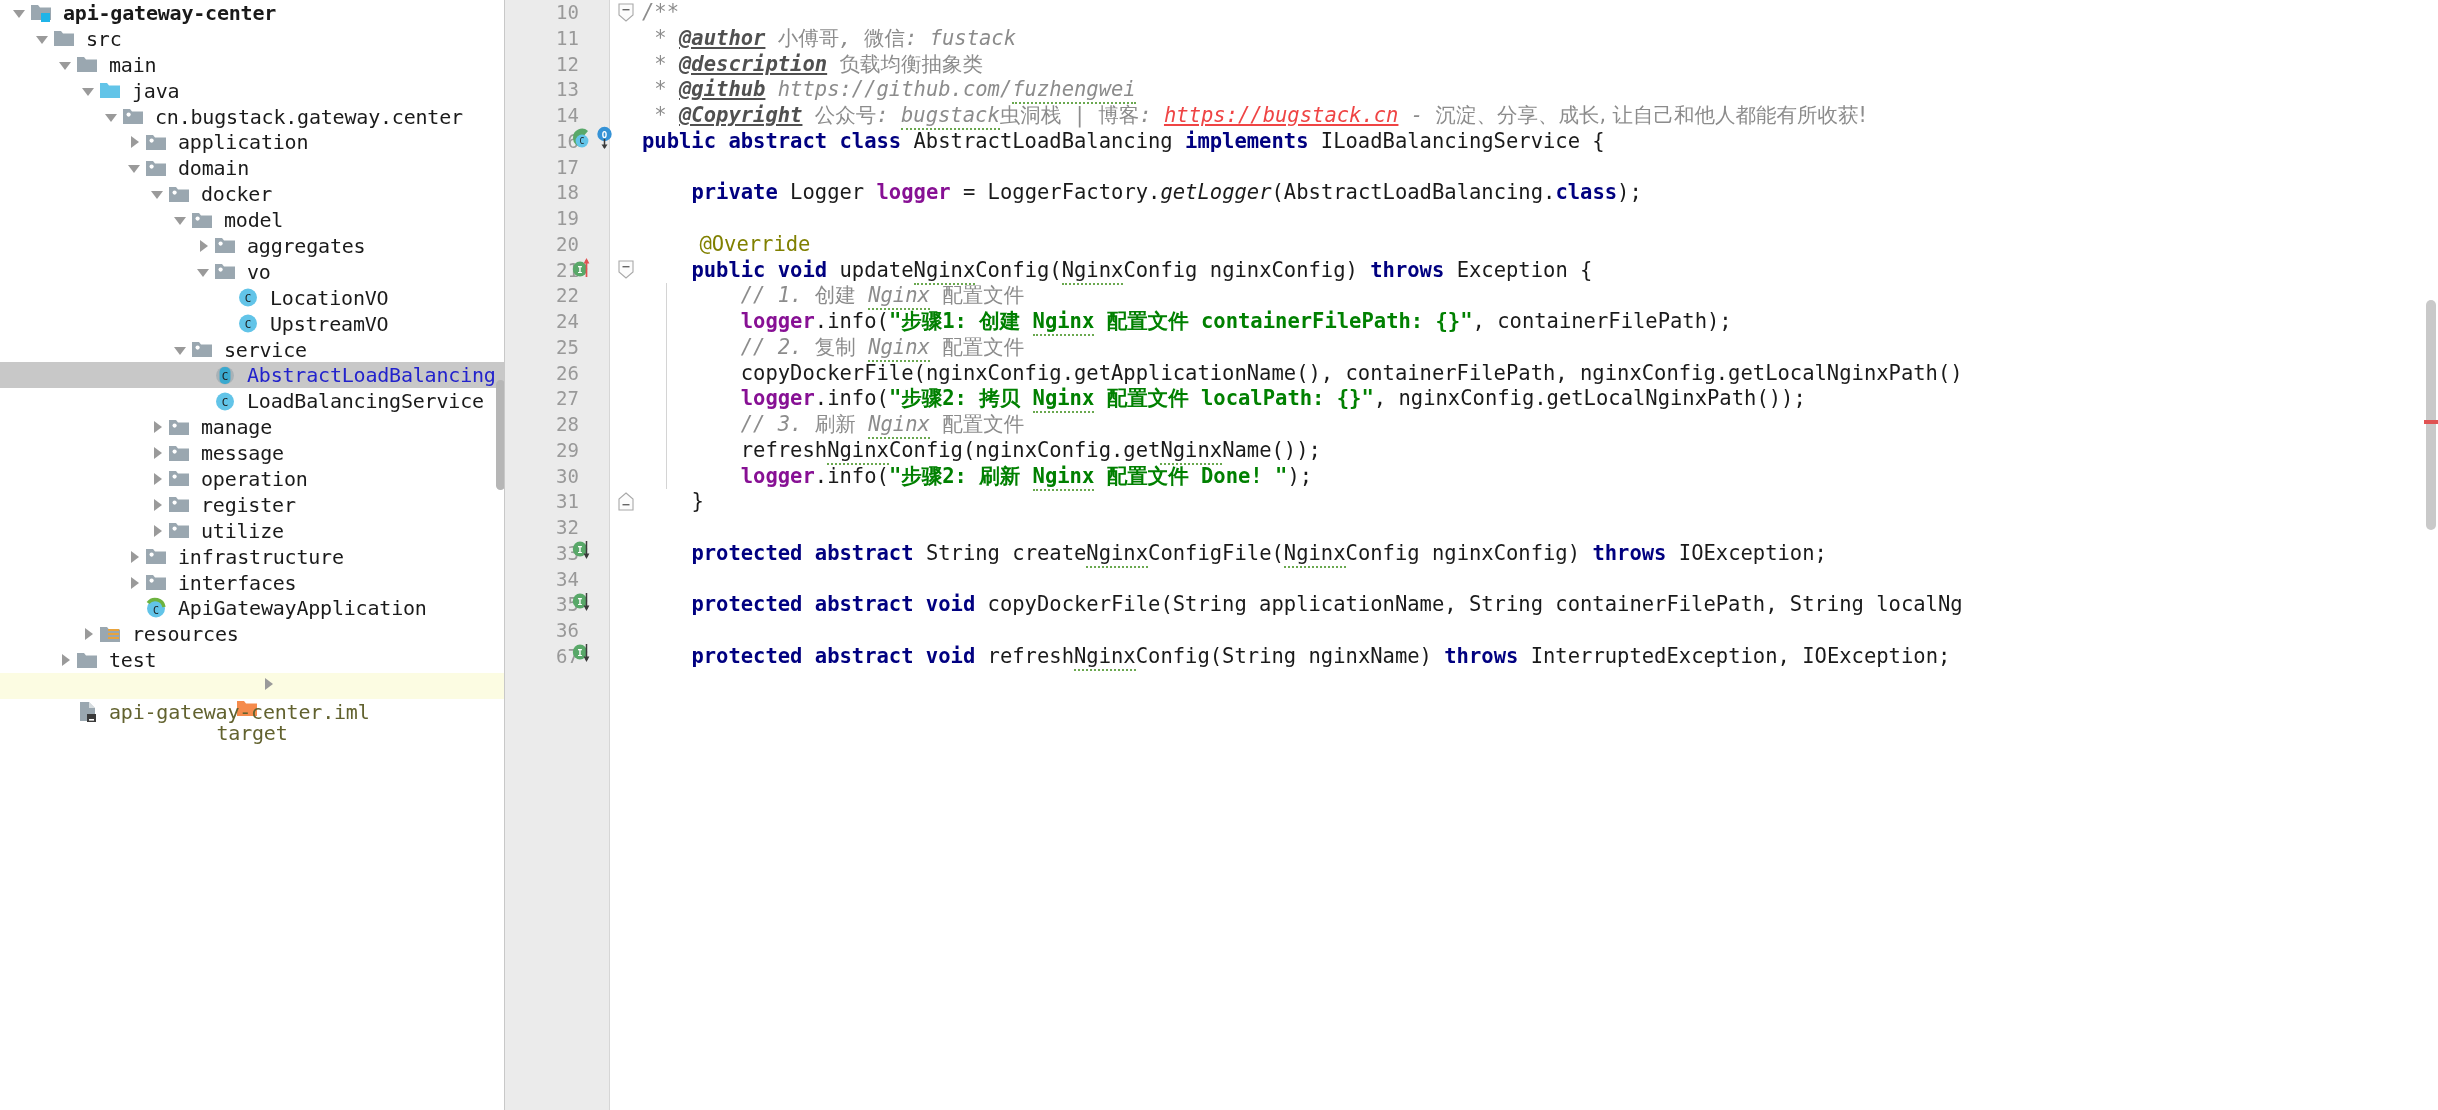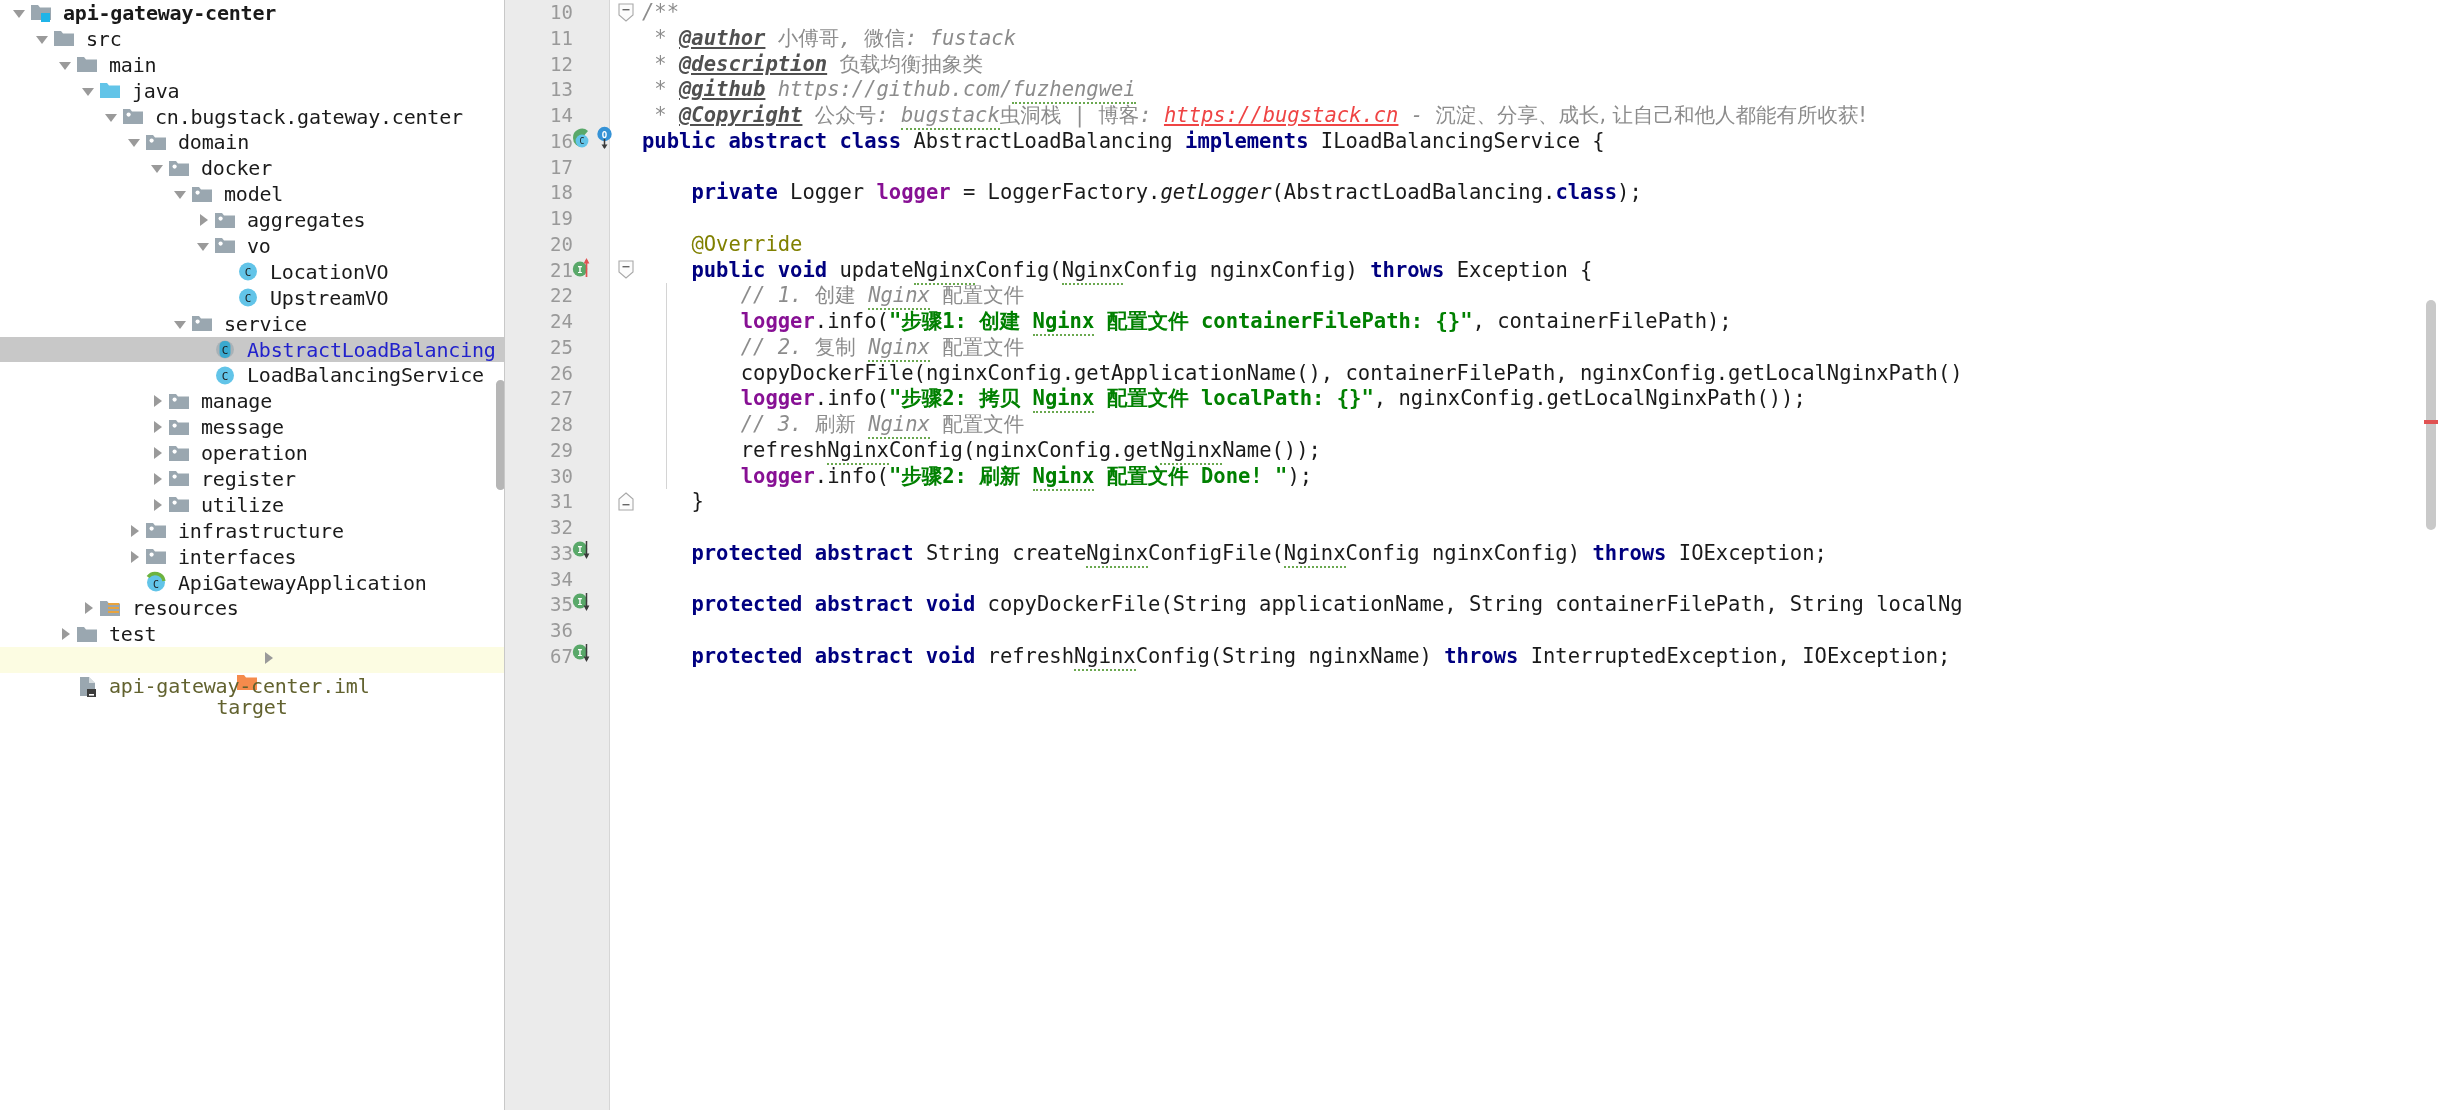--- a/index.html
+++ b/index.html
@@ -74,21 +74,21 @@
   .code-line {
     position: relative;
     height: 25.75px;
     display: flex;
     align-items: center;
     white-space: pre;
     font-size: 20.5px;
     line-height: 25.75px;
   }
   .ln {
-    position: absolute; left: 6px; top: 0;
+    position: absolute; left: 12px; top: 0;
     width: 62px; text-align: right;
     color: #999999; font-size: 19px;
     line-height: 25.75px;
     z-index: 3;
   }
   .gutter-icons {
     position: absolute; left: 66px; top: 0;
     height: 25.75px; width: 40px;
     display: flex; align-items: center; gap: 2px;
     z-index: 4;
@@ -102,21 +102,21 @@
   .code-text {
     position: absolute; left: 137px; top: 0;
     height: 25.75px; line-height: 25.75px;
     white-space: pre;
     color: #1a1a1a;
     z-index: 2;
   }
 
   
   .kw      { color: #000080; font-weight: bold; }
-  .anno    { color: #808000; }
+  .anno    { color: #808000; margin-left: 8px; }
   .cmt     { color: #8c8c8c; font-style: italic; }
   .cmt-tag { color: #505050; font-weight: bold; font-style: italic; text-decoration: underline; }
   .cn      { font-style: normal; font-family: "DejaVu Sans", sans-serif; }
   .str     { color: #008000; font-weight: bold; }
   .field   { color: #871094; font-weight: bold; }
   .stat    { font-style: italic; }
   .link    { color: #ef4444; text-decoration: underline; font-style: italic; }
   .plain   { color: #1a1a1a; }
 
   .sq { border-bottom: 2px dotted #6aa84f; padding-bottom: 1px; }
@@ -214,20 +214,34 @@
               <path d="M2 5 L14 5 L8 13 Z" fill="#9a9a9a"></path>
             </svg>
           </span>
           <span class="row-icon">
             <svg width="23" height="23" viewBox="0 0 23 23">
               <path d="M1 4h7l2 2.4h11v12.6H1z" fill="#9aa7b0"></path>
               <circle cx="6.6" cy="9.6" r="2.1" fill="#ffffff"></circle>
             </svg>
           </span>
           <span class="row-label">cn.bugstack.gateway.center</span>
+        </div>
+        <div class="tree-row">
+          <span class="twisty" style="margin-left: 123px;">
+            <svg width="16" height="16" viewBox="0 0 16 16">
+              <path d="M5 2 L13 8 L5 14 Z" fill="#9a9a9a"></path>
+            </svg>
+          </span>
+          <span class="row-icon">
+            <svg width="23" height="23" viewBox="0 0 23 23">
+              <path d="M1 4h7l2 2.4h11v12.6H1z" fill="#9aa7b0"></path>
+              <circle cx="6.6" cy="9.6" r="2.1" fill="#ffffff"></circle>
+            </svg>
+          </span>
+          <span class="row-label">application</span>
         </div>
         <div class="tree-row">
           <span class="twisty" style="margin-left: 123px;">
             <svg width="16" height="16" viewBox="0 0 16 16">
               <path d="M2 5 L14 5 L8 13 Z" fill="#9a9a9a"></path>
             </svg>
           </span>
           <span class="row-icon">
             <svg width="23" height="23" viewBox="0 0 23 23">
               <path d="M1 4h7l2 2.4h11v12.6H1z" fill="#9aa7b0"></path>

